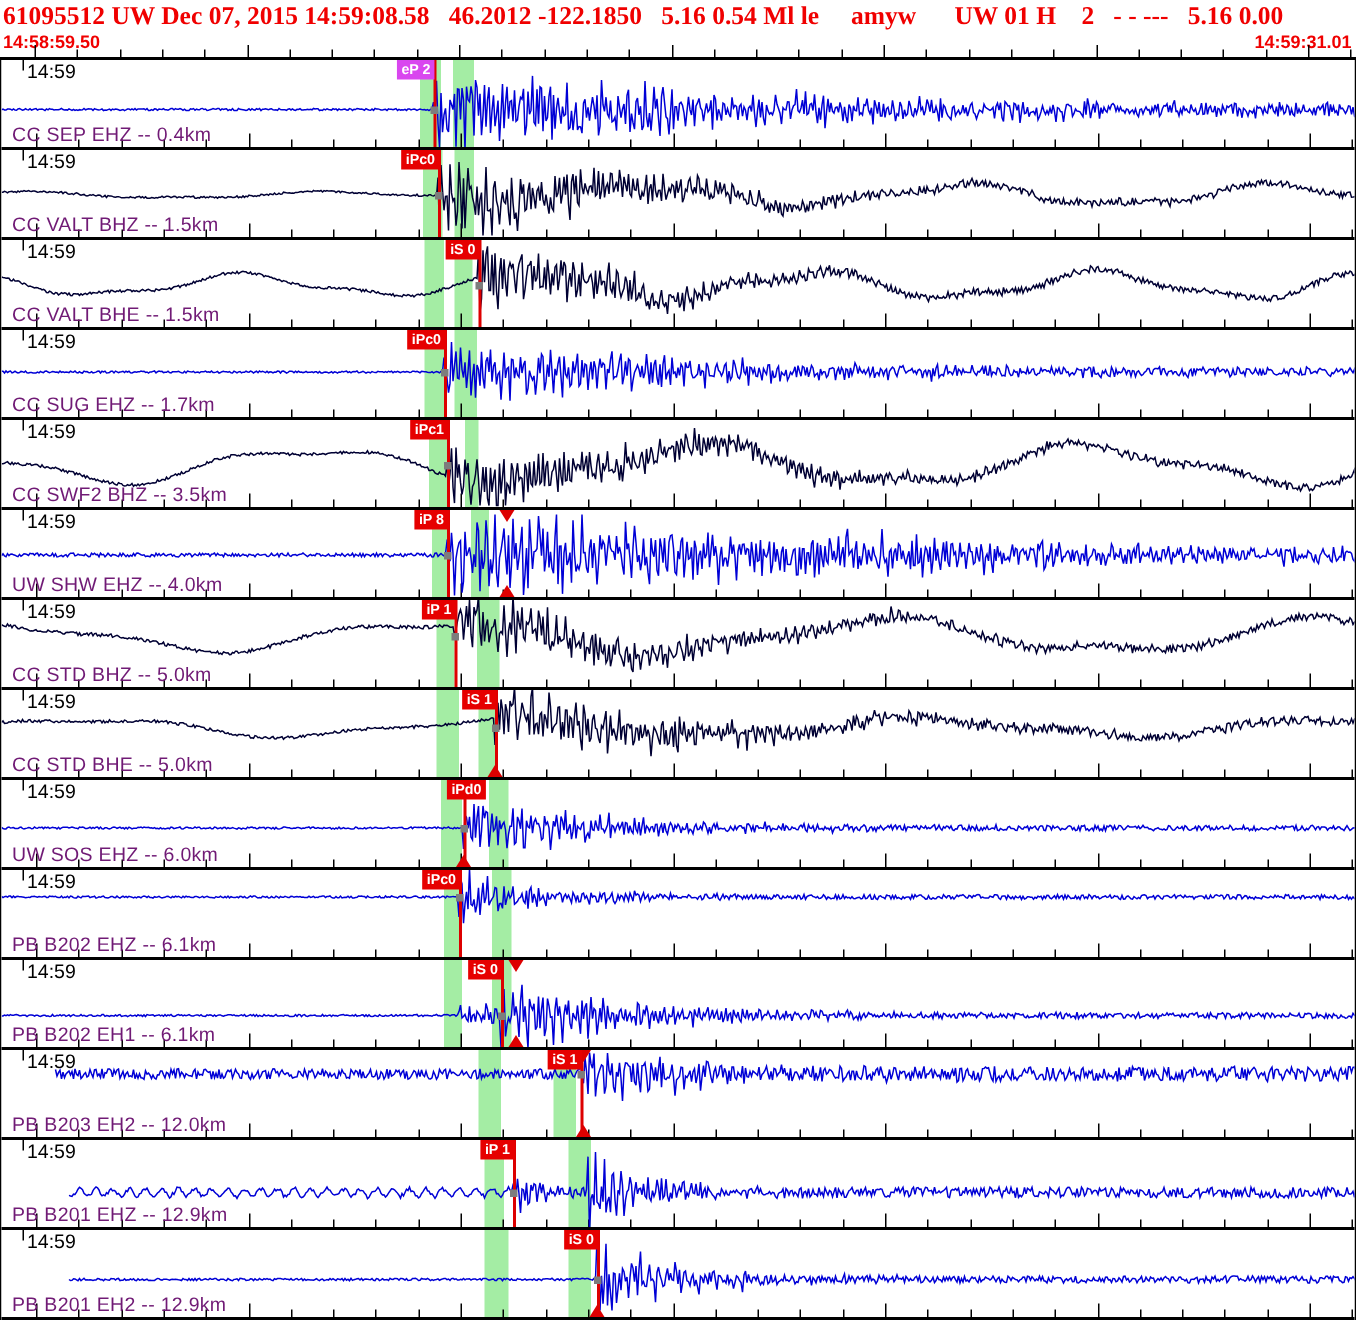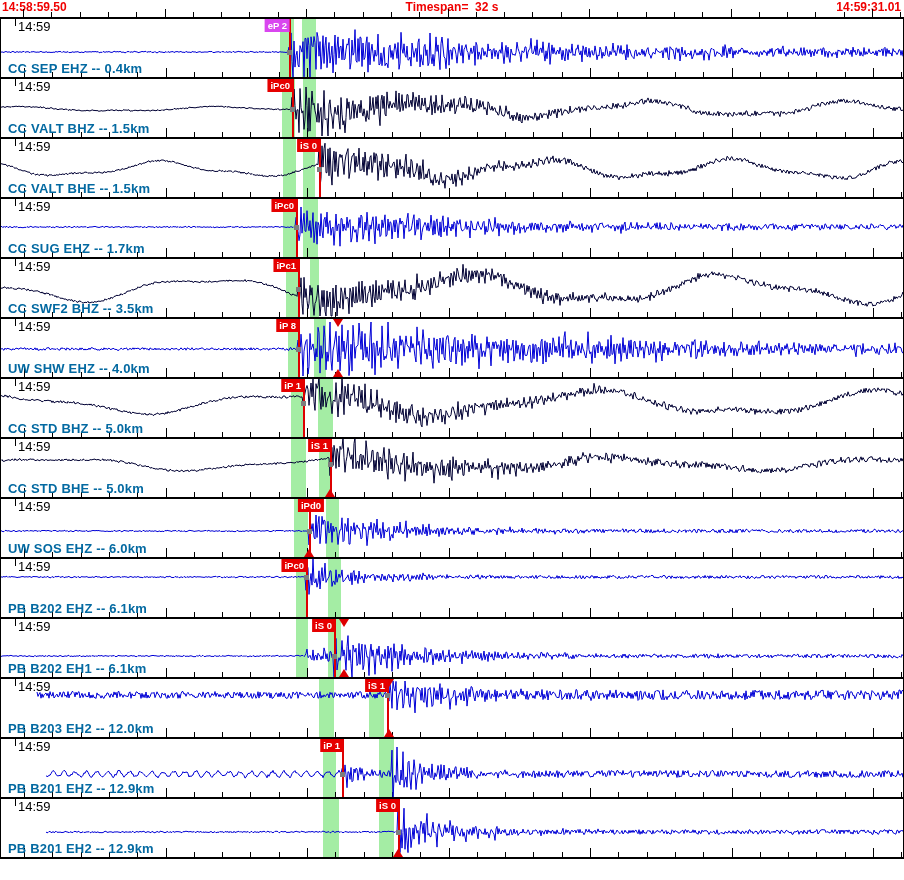--- a/index.html
+++ b/index.html
@@ -20,38 +20,38 @@
         border-top:2px solid #000;border-left:1px solid #000;border-right:1px solid #000;}
   .row{position:relative;height:60px;box-sizing:border-box;border-bottom:2px solid #000;
        overflow:hidden;background:#fff;}
   .band{position:absolute;top:0;bottom:0;}
   .wave{position:absolute;left:0;top:0;}
   .pickline{position:absolute;top:0;bottom:0;width:1.5px;}
   .flag{position:absolute;top:0;transform:translateX(-100%);color:#fff;
         font-size:9.5px;font-weight:bold;line-height:11px;padding:1px 3px;white-space:pre;}
   .mintick{position:absolute;top:0;width:1px;height:7px;background:#000;}
   .tlabel{position:absolute;left:17px;top:0;font-size:13px;color:#000;}
-  .slabel{position:absolute;left:7px;bottom:1px;font-size:13px;color:#0369a1;letter-spacing:.2px;font-weight:bold;}
+  .slabel{position:absolute;left:7px;bottom:1px;font-size:13px;color:#701a75;letter-spacing:.2px;}
   .tick{position:absolute;bottom:0;width:1px;background:#000;}
   .tick.sm{height:5px;}
   .tick.bg{height:9px;}
   .htick{position:absolute;bottom:0;width:1px;background:#000;}
   .tri-top{position:absolute;top:0;width:0;height:0;
            border-left:5px solid transparent;border-right:5px solid transparent;}
   .tri-bot{position:absolute;bottom:0;width:0;height:0;
            border-left:5px solid transparent;border-right:5px solid transparent;}
   .basepick{position:absolute;width:5px;height:5px;background:#7d7d7d;}
 </style>
 </head>
 <body>
 
 <div id="app">
+  <div id="hdr1">61095512 UW Dec 07, 2015 14:59:08.58   46.2012 -122.1850   5.16 0.54 Ml le     amyw      UW 01 H    2   - - ---   5.16 0.00</div>
   <div id="hdr2">
     <span class="lft">14:58:59.50</span>
-    <span class="ctr">Timespan=  32 s</span>
     <span class="rgt">14:59:31.01</span>
     <span id="hdrticks"><span class="htick bg" style="height: 8px; left: 23px;"></span><span class="htick sm" style="height: 5px; left: 51.3px;"></span><span class="htick sm" style="height: 5px; left: 79.6px;"></span><span class="htick sm" style="height: 5px; left: 107.9px;"></span><span class="htick sm" style="height: 5px; left: 136.2px;"></span><span class="htick bg" style="height: 8px; left: 164.5px;"></span><span class="htick sm" style="height: 5px; left: 192.8px;"></span><span class="htick sm" style="height: 5px; left: 221.1px;"></span><span class="htick sm" style="height: 5px; left: 249.4px;"></span><span class="htick sm" style="height: 5px; left: 277.7px;"></span><span class="htick bg" style="height: 8px; left: 306px;"></span><span class="htick sm" style="height: 5px; left: 334.3px;"></span><span class="htick sm" style="height: 5px; left: 362.6px;"></span><span class="htick sm" style="height: 5px; left: 390.9px;"></span><span class="htick sm" style="height: 5px; left: 419.2px;"></span><span class="htick bg" style="height: 8px; left: 447.5px;"></span><span class="htick sm" style="height: 5px; left: 475.8px;"></span><span class="htick sm" style="height: 5px; left: 504.1px;"></span><span class="htick sm" style="height: 5px; left: 532.4px;"></span><span class="htick sm" style="height: 5px; left: 560.7px;"></span><span class="htick bg" style="height: 8px; left: 589px;"></span><span class="htick sm" style="height: 5px; left: 617.3px;"></span><span class="htick sm" style="height: 5px; left: 645.6px;"></span><span class="htick sm" style="height: 5px; left: 673.9px;"></span><span class="htick sm" style="height: 5px; left: 702.2px;"></span><span class="htick bg" style="height: 8px; left: 730.5px;"></span><span class="htick sm" style="height: 5px; left: 758.8px;"></span><span class="htick sm" style="height: 5px; left: 787.1px;"></span><span class="htick sm" style="height: 5px; left: 815.4px;"></span><span class="htick sm" style="height: 5px; left: 843.7px;"></span><span class="htick bg" style="height: 8px; left: 872px;"></span><span class="htick sm" style="height: 5px; left: 900.3px;"></span></span>
   </div>
   <div id="rows">
       <div class="row">
         <div class="band" style="left: 279px; width: 14px; background: rgb(164, 237, 164);"></div>
         <div class="band" style="left: 301px; width: 14px; background: rgb(164, 237, 164);"></div>
         <span class="tick bg" style="left: 23px;"></span>
         <span class="tick sm" style="left: 51.3px;"></span>
         <span class="tick sm" style="left: 79.6px;"></span>

